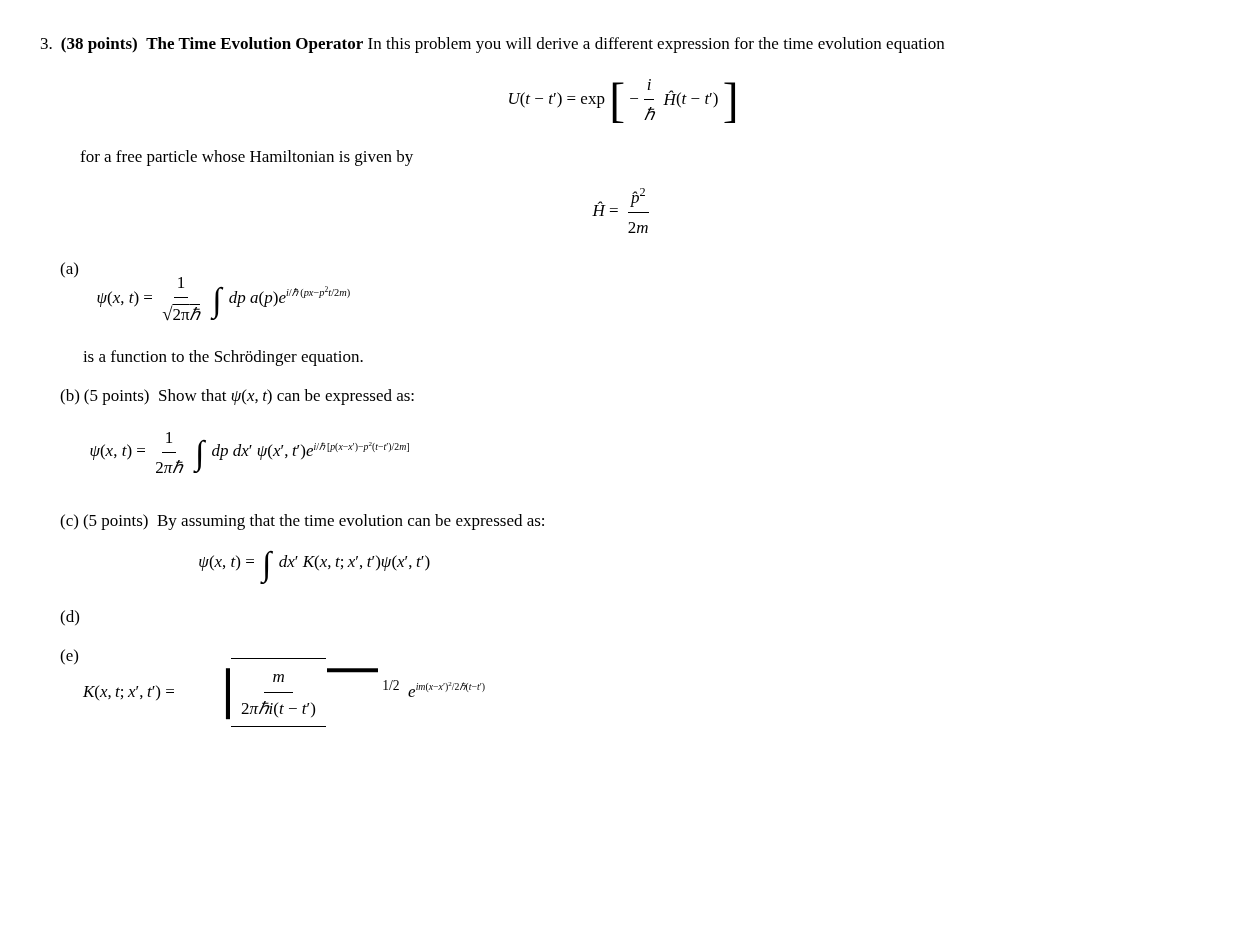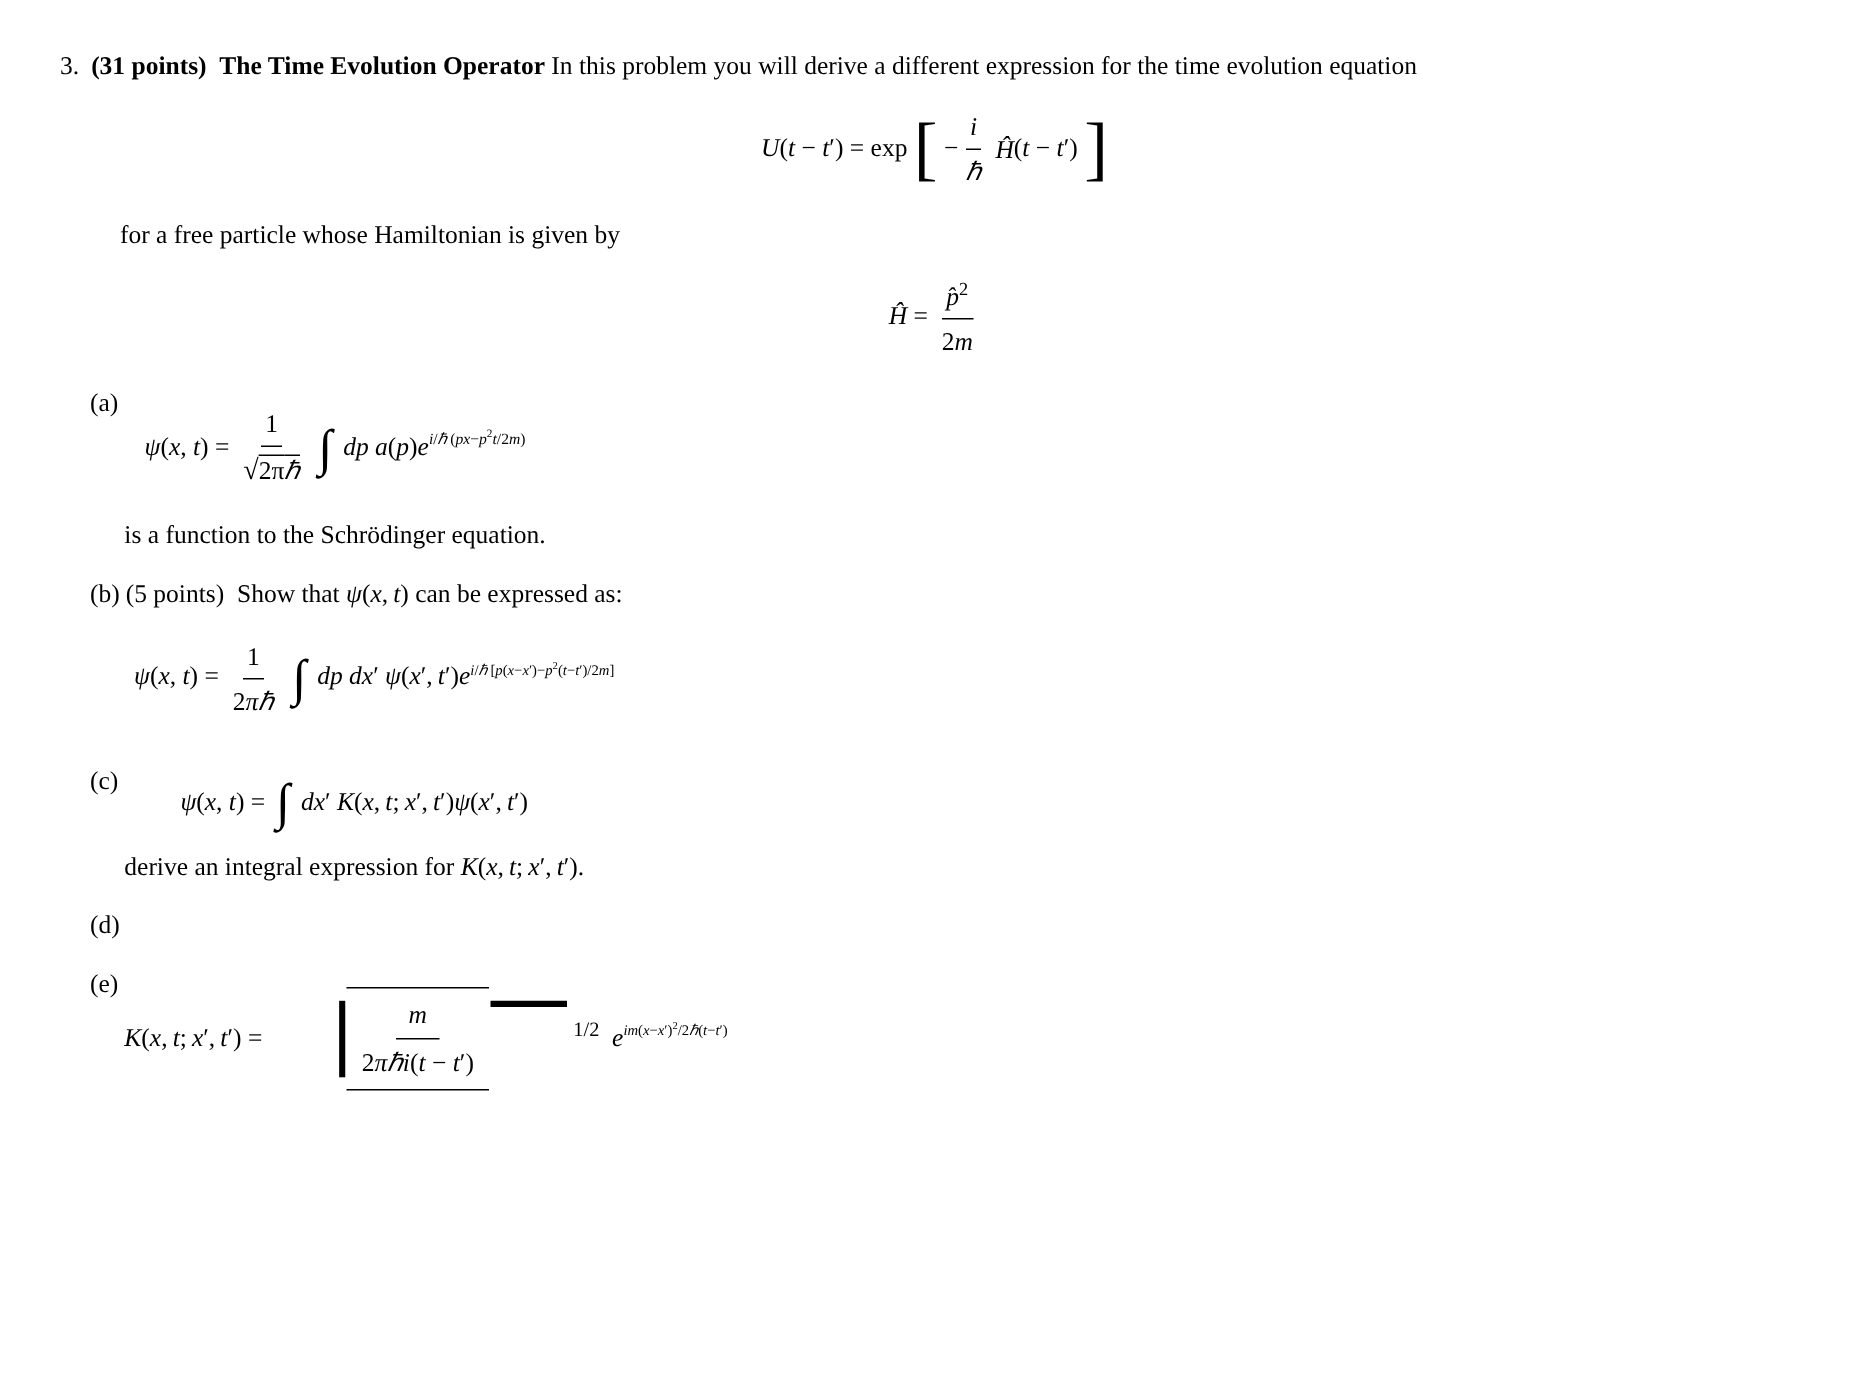--- a/index.html
+++ b/index.html
@@ -37,21 +37,21 @@
       line-height: 0.9;
     }
   </style>
 </head>
 <body>
 
 <div>
 
   <div style="display:flex; align-items:flex-start; gap:6px; margin-bottom:6px;">
     <span>3.</span>
-    <span style="margin-left:2px;"><strong>(31 points)</strong>&nbsp;&nbsp;<strong>The Time Evolution Operator</strong>&nbsp;<span>In this problem you will derive a different expression for the time evolution equation</span></span>
+    <span style="margin-left:2px;"><strong>(38 points)</strong>&nbsp;&nbsp;<strong>The Time Evolution Operator</strong>&nbsp;<span>In this problem you will derive a different expression for the time evolution equation</span></span>
   </div>
 
   <div class="equation-line">
     <span>
       <i>U</i>(<i>t</i> − <i>t</i>′) = exp
       <span class="big-bracket">[</span>
       −<span class="frac">
           <span class="num"><i>i</i></span>
           <span class="den"><i>ℏ</i></span>
         </span>
@@ -108,30 +108,30 @@
           <span class="integral">∫</span>
           <i>dp</i>&nbsp;<i>dx</i>′&nbsp;<i>ψ</i>(<i>x</i>′, <i>t</i>′)<i>e</i><sup><span style="font-size:0.8em;"><i>i</i>/<i>ℏ</i> [<i>p</i>(<i>x</i>−<i>x</i>′)−<i>p</i><sup>2</sup>(<i>t</i>−<i>t</i>′)/2<i>m</i>]</span></sup>
         </span>
       </div>
     </div>
   </div>
 
   <div style="margin-top:12px; display:flex; align-items:flex-start; gap:4px;">
     <span style="min-width:36px; padding-left:20px;">(c)</span>
     <div>
+      <span>(5 points)&nbsp;&nbsp;By assuming that the time evolution can be expressed as:</span>
 
       <div class="equation-line">
         <span>
           <i>ψ</i>(<i>x</i>, <i>t</i>) =
           <span class="integral">∫</span>
           <i>dx</i>′&nbsp;<i>K</i>(<i>x</i>, <i>t</i>; <i>x</i>′, <i>t</i>′)<i>ψ</i>(<i>x</i>′, <i>t</i>′)
         </span>
       </div>
 
-      <div>derive an integral expression for <i>K</i>(<i>x</i>, <i>t</i>; <i>x</i>′, <i>t</i>′).</div>
     </div>
   </div>
 
   <div style="margin-top:12px; display:flex; align-items:flex-start; gap:4px;">
     <span style="min-width:36px; padding-left:20px;">(d)</span>
   </div>
 
   <div style="margin-top:12px; display:flex; align-items:flex-start; gap:4px;">
     <span style="min-width:36px; padding-left:20px;">(e)</span>
     <div>

